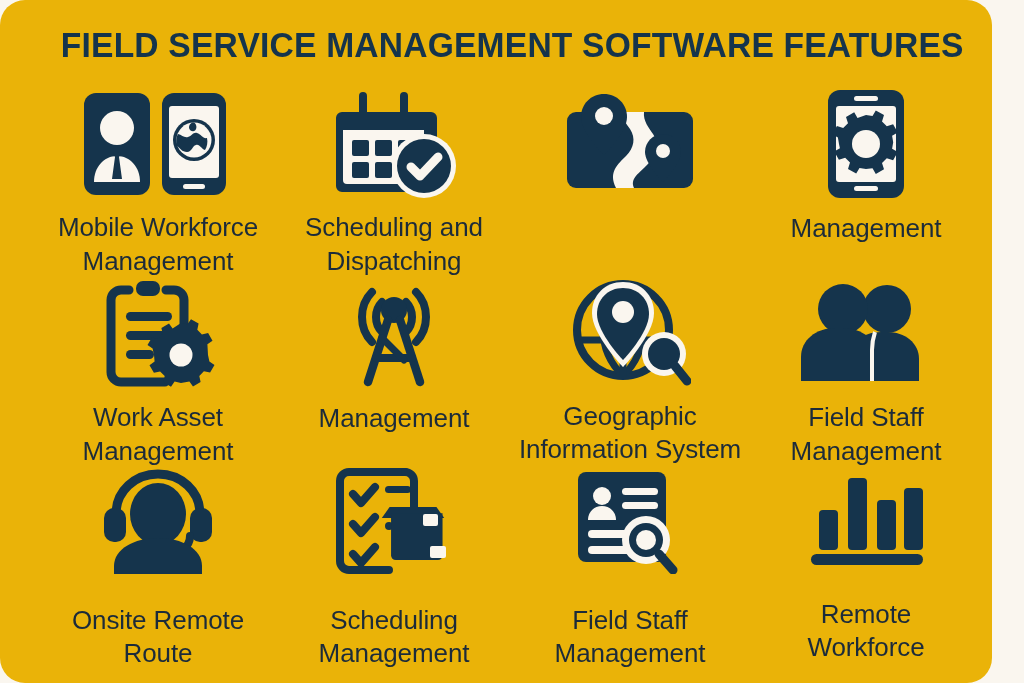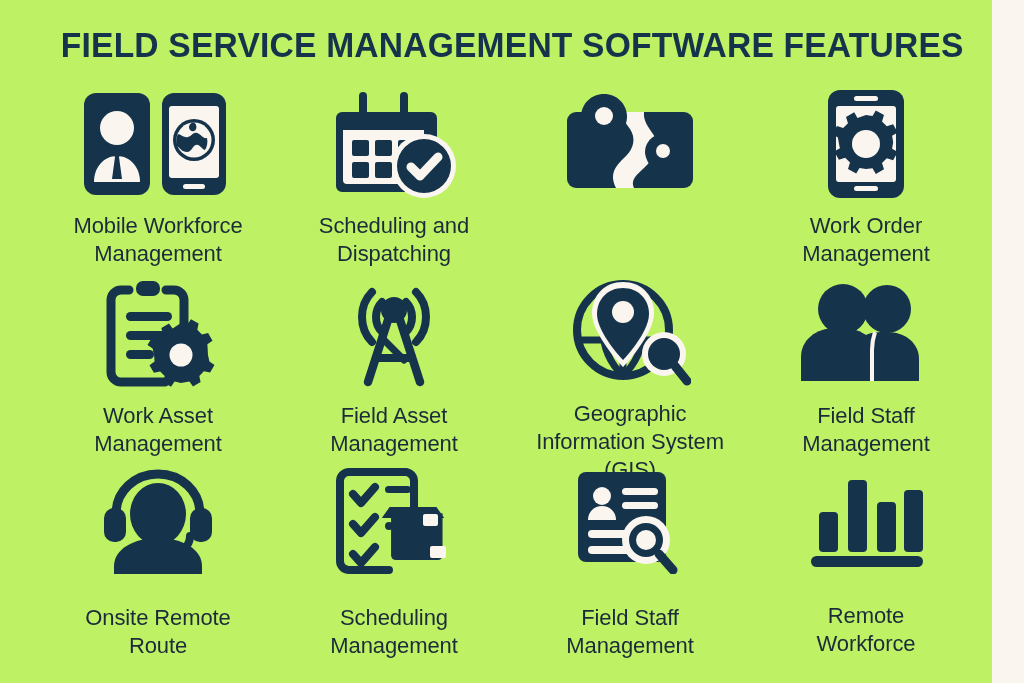--- a/index.html
+++ b/index.html
@@ -14,21 +14,22 @@
   body {
     background: #FAF6EF;
     font-family: "Liberation Sans", sans-serif;
     -webkit-font-smoothing: antialiased;
   }
 
   #page {
     position: relative;
     width: 992px;
     height: 683px;
-    background: #bef264;
+    background: #eab308;
+    border-radius: 25px;
   }
 
   
   .title-wrap {
     position: absolute;
     top: 26px;
     left: 0;
     width: 1024px;
     text-align: center;
   }
@@ -72,21 +73,21 @@
     align-items: center;
     justify-content: center;
   }
 
   .icon-box svg { display: block; }
 
   .label {
     margin-top: 12px;
     text-align: center;
     color: #1C2B3A;
-    font-size: 22px;
+    font-size: 26px;
     line-height: 1.28;
     font-weight: 400;
     letter-spacing: -0.1px;
     max-width: 240px;
   }
   .label .ln { display: block; white-space: nowrap; }
 
   .row3 .label { margin-top: 30px; }
 </style>
 </head>
@@ -173,21 +174,20 @@
         <svg width="100" height="112" viewBox="0 0 100 112" fill="none">
           <rect x="12" y="2" width="76" height="108" rx="12" fill="#15344C"></rect>
           <rect x="20" y="18" width="60" height="76" rx="3" fill="#FAF6EF"></rect>
           <rect x="38" y="8" width="24" height="5" rx="2.5" fill="#FAF6EF"></rect>
           <rect x="38" y="98" width="24" height="5" rx="2.5" fill="#FAF6EF"></rect>
           <path d="M50 27l6.5 1.1 3.3-5.7 8.2 4.7-2 6.3 4.8 4.8 6.3-2 4.7 8.2-5.7 3.3 1.1 6.5-1.1 6.5 5.7 3.3-4.7 8.2-6.3-2-4.8 4.8 2 6.3-8.2 4.7-3.3-5.7L50 81l-6.5-1.1-3.3 5.7-8.2-4.7 2-6.3-4.8-4.8-6.3 2-4.7-8.2 5.7-3.3L23 56l-1.1-6.5-5.7-3.3 4.7-8.2 6.3 2 4.8-4.8-2-6.3 8.2-4.7 3.3 5.7z" fill="#15344C"></path>
           <circle cx="50" cy="56" r="14" fill="#FAF6EF"></circle>
         </svg>
       </div>
       <div class="label">
-        <span class="ln">Work Order</span>
         <span class="ln">Management</span>
       </div>
     </div>
 
     <div class="cell row2">
       <div class="icon-box">
         <svg width="118" height="110" viewBox="0 0 118 110" fill="none">
 
           <path d="M30 11h-8a10 10 0 00-10 10v72a10 10 0 0010 10h44" stroke="#15344C" stroke-width="9" stroke-linecap="round" fill="none"></path>
           <path d="M67 11h8a10 10 0 0110 10v28" stroke="#15344C" stroke-width="9" stroke-linecap="round" fill="none"></path>
@@ -222,21 +222,20 @@
           <circle cx="56" cy="30" r="13" fill="#15344C"></circle>
 
           <path d="M50 40L30 102" stroke="#15344C" stroke-width="8.5" stroke-linecap="round" fill="none"></path>
           <path d="M62 40l20 62" stroke="#15344C" stroke-width="8.5" stroke-linecap="round" fill="none"></path>
           <path d="M38 78h36" stroke="#15344C" stroke-width="8" stroke-linecap="round" fill="none"></path>
           <path d="M44 58l22 22" stroke="#15344C" stroke-width="7" stroke-linecap="round" fill="none"></path>
           <path d="M45 80l20-22" stroke="#15344C" stroke-width="0" fill="none"></path>
         </svg>
       </div>
       <div class="label">
-        <span class="ln">Field Asset</span>
         <span class="ln">Management</span>
       </div>
     </div>
 
     <div class="cell row2">
       <div class="icon-box">
         <svg width="122" height="110" viewBox="0 0 122 110" fill="none">
 
           <circle cx="54" cy="52" r="46" stroke="#15344C" stroke-width="8" fill="none"></circle>
 

